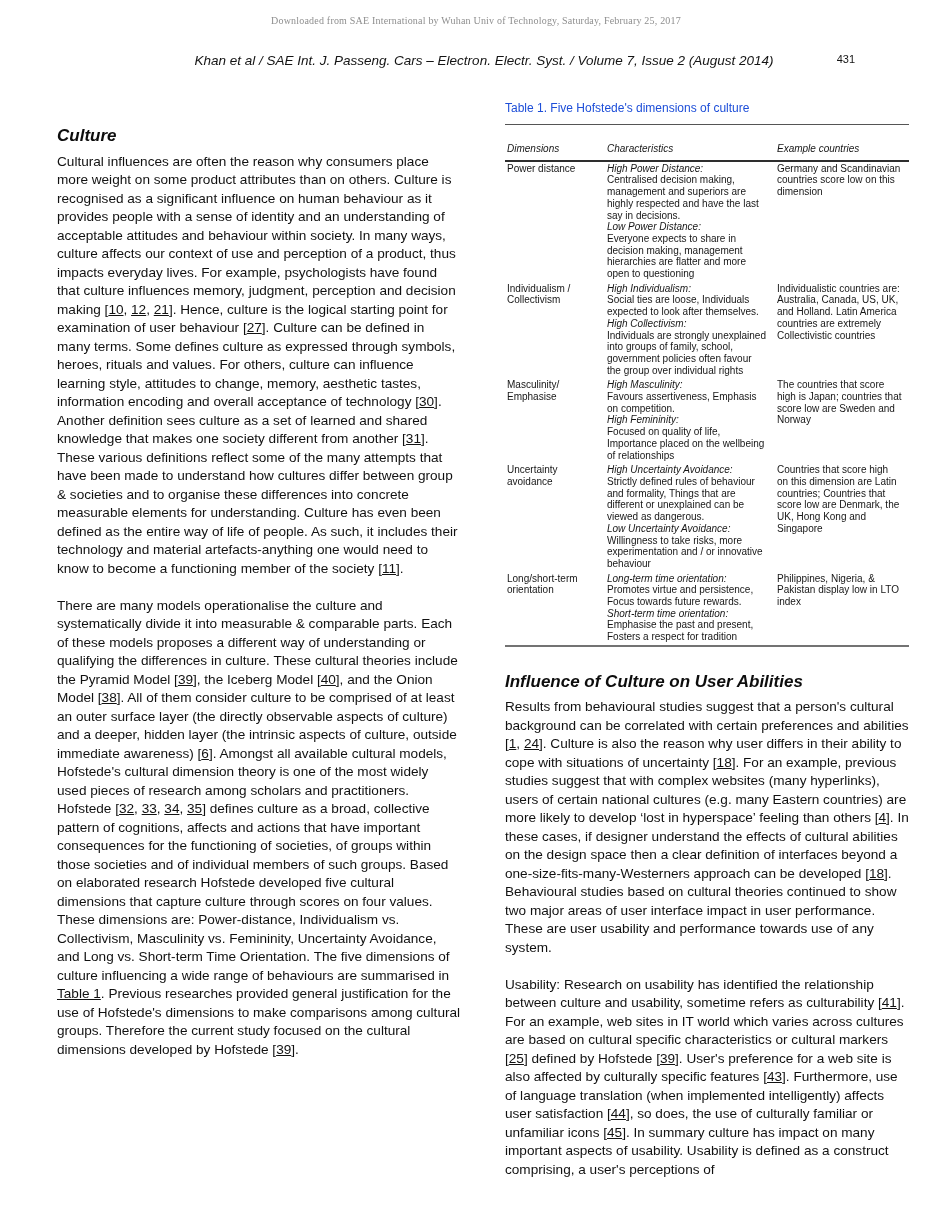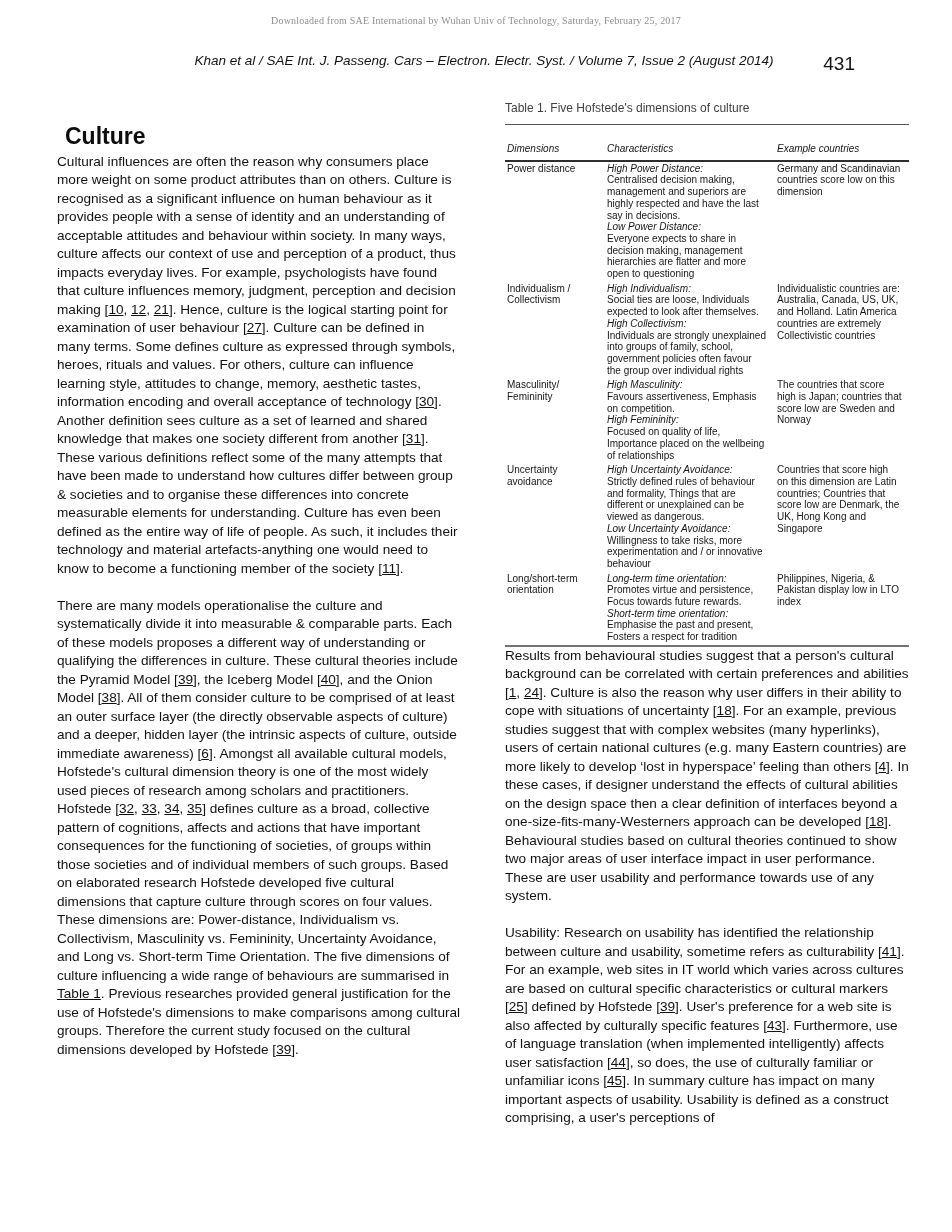--- a/index.html
+++ b/index.html
@@ -11,29 +11,29 @@
   .notice {
     position:absolute; top:15px; left:0; width:952px; text-align:center;
     font-family:"Liberation Serif","DejaVu Serif",serif; font-size:10px;
     color:#8e8e8e; letter-spacing:.2px;
   }
   .running-head {
     position:absolute; top:53px; left:8px; width:952px; text-align:center;
     font-style:italic; font-size:13.5px; color:#141414;
   }
   .pagenum {
-    position:absolute; top:53px; right:57px; font-size:19px; color:#141414;
+    position:absolute; top:53px; right:57px; font-size:11px; color:#141414;
   }
   .col { position:absolute; top:99px; width:404px; font-size:13.6px; line-height:18.5px; }
   .col-left  { left:57px; }
   .col-right { left:505px; }
   p.body-para { margin:0 0 18.5px 0; }
   h2.section {
-    font-size:23px; font-weight:bold;
-    margin:28px 0 7px 8px; color:#0d0d0d;
+    font-size:17px; font-style:italic; font-weight:bold;
+    margin:28px 0 7px 0; color:#0d0d0d;
   }
   h2.section-right { margin-top:26px; }
   .cite { text-decoration:underline; cursor:pointer; }
   .caption { font-size:12px; line-height:14px; margin:2px 0 9px 0; }
   table.hofstede {
     border-collapse:collapse; table-layout:fixed; width:404px;
     font-size:10px; line-height:11.7px; color:#161616;
   }
   table.hofstede thead tr { border-top:1px solid #555; border-bottom:2px solid #2e2e2e; }
   table.hofstede tbody { border-bottom:2px solid #737373; }
@@ -54,21 +54,21 @@
   <div class="running-head">Khan et al / SAE Int. J. Passeng. Cars – Electron. Electr. Syst. / Volume 7, Issue 2 (August 2014)</div>
   <div class="pagenum">431</div>
 
   <div class="col col-left">
     <h2 class="section">Culture</h2>
     <p class="body-para">Cultural influences are often the reason why consumers place more weight on some product attributes than on others. Culture is recognised as a significant influence on human behaviour as it provides people with a sense of identity and an understanding of acceptable attitudes and behaviour within society. In many ways, culture affects our context of use and perception of a product, thus impacts everyday lives. For example, psychologists have found that culture influences memory, judgment, perception and decision making [<span class="cite">10</span>, <span class="cite">12</span>, <span class="cite">21</span>]. Hence, culture is the logical starting point for examination of user behaviour [<span class="cite">27</span>]. Culture can be defined in many terms. Some defines culture as expressed through symbols, heroes, rituals and values. For others, culture can influence learning style, attitudes to change, memory, aesthetic tastes, information encoding and overall acceptance of technology [<span class="cite">30</span>]. Another definition sees culture as a set of learned and shared knowledge that makes one society different from another [<span class="cite">31</span>]. These various definitions reflect some of the many attempts that have been made to understand how cultures differ between group &amp; societies and to organise these differences into concrete measurable elements for understanding. Culture has even been defined as the entire way of life of people. As such, it includes their technology and material artefacts-anything one would need to know to become a functioning member of the society [<span class="cite">11</span>].</p>
     <p class="body-para">There are many models operationalise the culture and systematically divide it into measurable &amp; comparable parts. Each of these models proposes a different way of understanding or qualifying the differences in culture. These cultural theories include the Pyramid Model [<span class="cite">39</span>], the Iceberg Model [<span class="cite">40</span>], and the Onion Model [<span class="cite">38</span>]. All of them consider culture to be comprised of at least an outer surface layer (the directly observable aspects of culture) and a deeper, hidden layer (the intrinsic aspects of culture, outside immediate awareness) [<span class="cite">6</span>]. Amongst all available cultural models, Hofstede's cultural dimension theory is one of the most widely used pieces of research among scholars and practitioners. Hofstede [<span class="cite">32</span>, <span class="cite">33</span>, <span class="cite">34</span>, <span class="cite">35</span>] defines culture as a broad, collective pattern of cognitions, affects and actions that have important consequences for the functioning of societies, of groups within those societies and of individual members of such groups. Based on elaborated research Hofstede developed five cultural dimensions that capture culture through scores on four values. These dimensions are: Power-distance, Individualism vs. Collectivism, Masculinity vs. Femininity, Uncertainty Avoidance, and Long vs. Short-term Time Orientation. The five dimensions of culture influencing a wide range of behaviours are summarised in <span class="cite">Table 1</span>. Previous researches provided general justification for the use of Hofstede's dimensions to make comparisons among cultural groups. Therefore the current study focused on the cultural dimensions developed by Hofstede [<span class="cite">39</span>].</p>
   </div>
 
   <div class="col col-right">
-    <div class="caption" style="color: #404040;">Table 1. Five Hofstede's dimensions of culture</div>
+    <div class="caption" style="color: #1d4ed8;">Table 1. Five Hofstede's dimensions of culture</div>
 
     <table class="hofstede">
       <colgroup>
         <col style="width:100px">
         <col style="width:170px">
         <col style="width:134px">
       </colgroup>
       <thead>
         <tr>
           <th>Dimensions</th>
@@ -81,34 +81,35 @@
             <td>Power distance</td>
             <td><span class="char-label">High Power Distance:</span><span>Centralised decision making, management and superiors are highly respected and have the last say in decisions.</span><span class="char-label">Low Power Distance:</span><span>Everyone expects to share in decision making, management hierarchies are flatter and more open to questioning</span></td>
             <td>Germany and Scandinavian countries score low on this dimension</td>
           </tr>
           <tr>
             <td>Individualism / Collectivism</td>
             <td><span class="char-label">High Individualism:</span><span>Social ties are loose, Individuals expected to look after themselves.</span><span class="char-label">High Collectivism:</span><span>Individuals are strongly unexplained into groups of family, school, government policies often favour the group over individual rights</span></td>
             <td>Individualistic countries are: Australia, Canada, US, UK, and Holland. Latin America countries are extremely Collectivistic countries</td>
           </tr>
           <tr>
-            <td>Masculinity/ Femininity</td>
+            <td>Masculinity/ Emphasise</td>
             <td><span class="char-label">High Masculinity:</span><span>Favours assertiveness, Emphasis on competition.</span><span class="char-label">High Femininity:</span><span>Focused on quality of life, Importance placed on the wellbeing of relationships</span></td>
             <td>The countries that score high is Japan; countries that score low are Sweden and Norway</td>
           </tr>
           <tr>
             <td>Uncertainty avoidance</td>
             <td><span class="char-label">High Uncertainty Avoidance:</span><span>Strictly defined rules of behaviour and formality, Things that are different or unexplained can be viewed as dangerous.</span><span class="char-label">Low Uncertainty Avoidance:</span><span>Willingness to take risks, more experimentation and / or innovative behaviour</span></td>
             <td>Countries that score high on this dimension are Latin countries; Countries that score low are Denmark, the UK, Hong Kong and Singapore</td>
           </tr>
           <tr>
             <td>Long/short-term orientation</td>
             <td><span class="char-label">Long-term time orientation:</span><span>Promotes virtue and persistence, Focus towards future rewards.</span><span class="char-label">Short-term time orientation:</span><span>Emphasise the past and present, Fosters a respect for tradition</span></td>
             <td>Philippines, Nigeria, &amp; Pakistan display low in LTO index</td>
           </tr>
         </tbody>
     </table>
 
+    <h2 class="section section-right">Influence of Culture on User Abilities</h2>
     <p class="body-para">Results from behavioural studies suggest that a person's cultural background can be correlated with certain preferences and abilities [<span class="cite">1</span>, <span class="cite">24</span>]. Culture is also the reason why user differs in their ability to cope with situations of uncertainty [<span class="cite">18</span>]. For an example, previous studies suggest that with complex websites (many hyperlinks), users of certain national cultures (e.g. many Eastern countries) are more likely to develop ‘lost in hyperspace’ feeling than others [<span class="cite">4</span>]. In these cases, if designer understand the effects of cultural abilities on the design space then a clear definition of interfaces beyond a one-size-fits-many-Westerners approach can be developed [<span class="cite">18</span>]. Behavioural studies based on cultural theories continued to show two major areas of user interface impact in user performance. These are user usability and performance towards use of any system.</p>
     <p class="body-para">Usability: Research on usability has identified the relationship between culture and usability, sometime refers as culturability [<span class="cite">41</span>]. For an example, web sites in IT world which varies across cultures are based on cultural specific characteristics or cultural markers [<span class="cite">25</span>] defined by Hofstede [<span class="cite">39</span>]. User's preference for a web site is also affected by culturally specific features [<span class="cite">43</span>]. Furthermore, use of language translation (when implemented intelligently) affects user satisfaction [<span class="cite">44</span>], so does, the use of culturally familiar or unfamiliar icons [<span class="cite">45</span>]. In summary culture has impact on many important aspects of usability. Usability is defined as a construct comprising, a user's perceptions of</p>
   </div>
 
 </div>
 
 </body></html>

